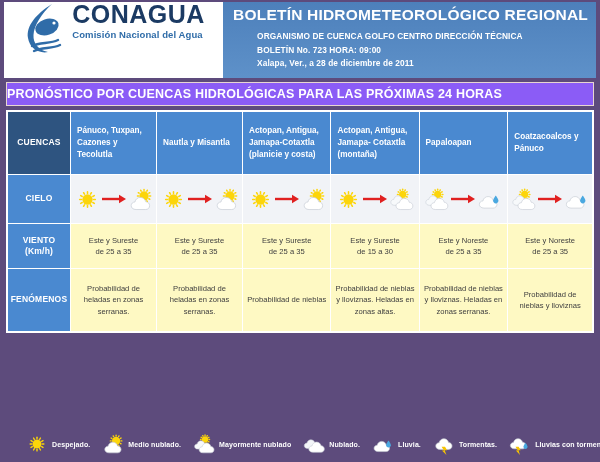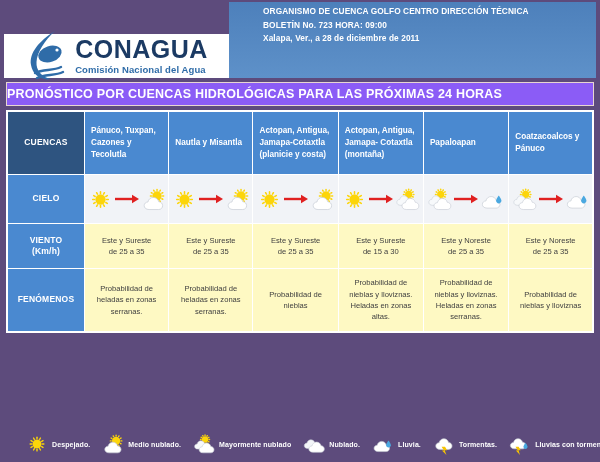--- a/index.html
+++ b/index.html
@@ -14,25 +14,24 @@
   
   .header {
     display:flex;
     height:78px;
     padding:2px 4px 0 4px;
   }
   .logo-box {
     width:225px;
     background:#ffffff;
     display:flex;
-    align-items:center;
+    align-items:flex-start;
     justify-content:center;
     gap:6px;
     padding-left:0;
-    margin-top:32px;
   }
   .logo-mark { width:44px; height:54px; flex:0 0 44px; }
   .logo-text { display:flex; flex-direction:column; line-height:1; }
   .logo-title {
     font-size:25px; font-weight:bold; color:#1b3a63;
     letter-spacing:0.5px;
   }
   .logo-sub {
     font-size:9.5px; color:#2f6ca8; font-weight:bold;
     margin-top:3px; letter-spacing:0.1px;
@@ -69,21 +68,21 @@
   
   .table-wrap {
     margin:4px 6px 0 6px;
     background:#ffffff;
     padding:1px;
   }
   table { border-collapse:separate; border-spacing:1px; width:100%; }
   td { vertical-align:middle; }
 
   .rowlabel {
-    width:76px;
+    width:62px;
     background:#4a89d0;
     color:#ffffff;
     font-size:8.5px; font-weight:bold;
     text-align:center;
     letter-spacing:0.2px;
     line-height:1.35;
   }
   .rowlabel.dark { background:#2e5480; }
 
   .basin-cell {
@@ -152,20 +151,21 @@
       <path d="M10 44 C18 40 28 42 36 38" stroke="#2f6ca8" stroke-width="2.4" fill="none" stroke-linecap="round"></path>
       <path d="M12 49 C20 45 30 47 38 43" stroke="#2f6ca8" stroke-width="2.4" fill="none" stroke-linecap="round"></path>
     </svg>
     <div class="logo-text">
       <div class="logo-title">CONAGUA</div>
       <div class="logo-sub">Comisión Nacional del Agua</div>
     </div>
   </div>
 
   <div class="head-right">
+    <div class="h-main">BOLETÍN  HIDROMETEOROLÓGICO REGIONAL</div>
     <div class="h-line">ORGANISMO DE CUENCA GOLFO CENTRO  DIRECCIÓN TÉCNICA</div>
     <div class="h-line">BOLETÍN No. 723 HORA: 09:00</div>
     <div class="h-line">Xalapa, Ver., a 28  de diciembre de 2011</div>
   </div>
 </div>
 
 <div class="title-band">
   <span>PRONÓSTICO POR CUENCAS HIDROLÓGICAS PARA LAS PRÓXIMAS 24 HORAS</span>
 </div>
 

